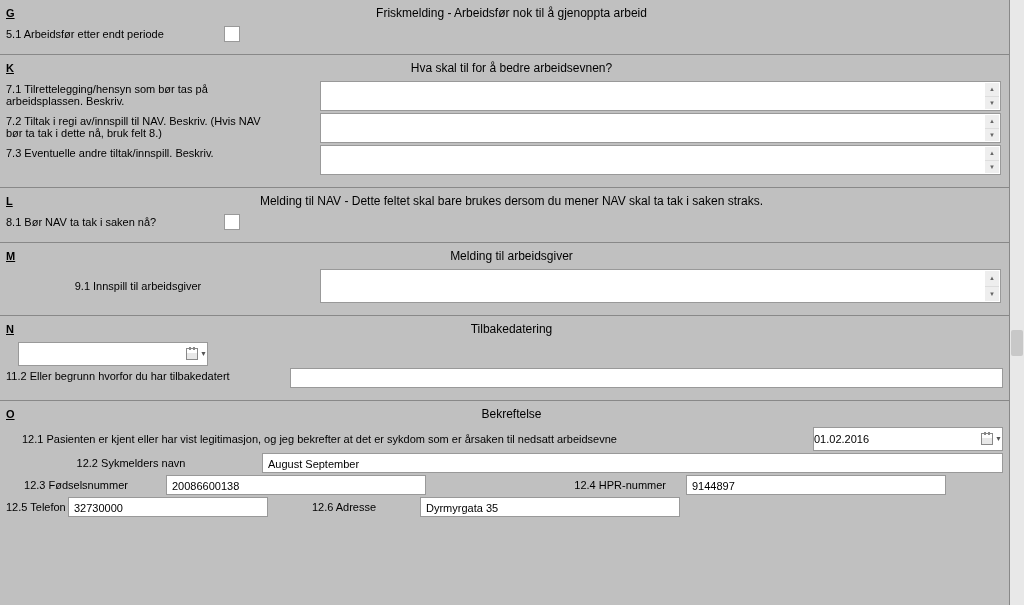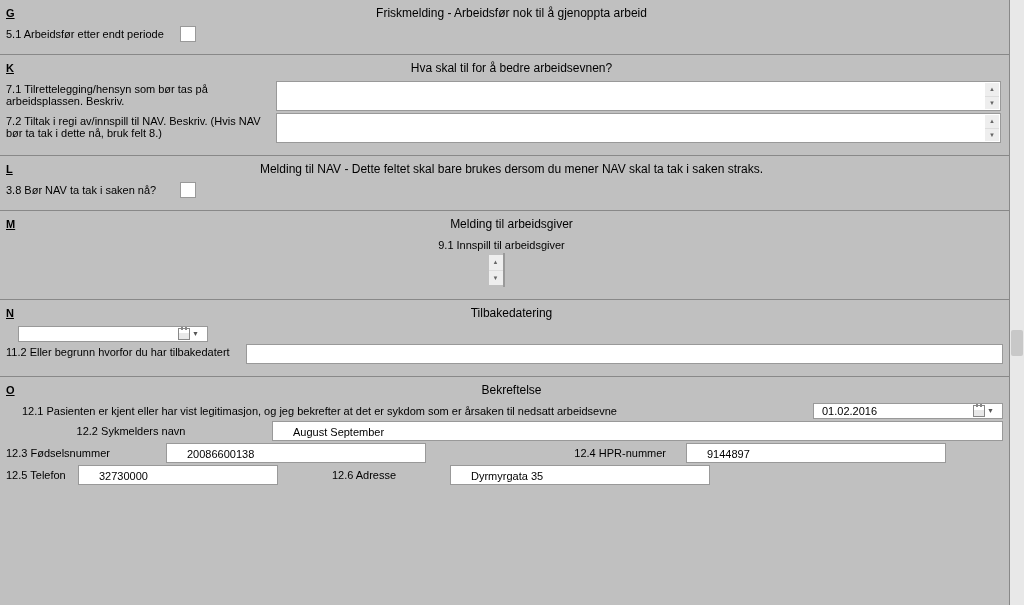--- a/index.html
+++ b/index.html
@@ -62,20 +62,21 @@
   }
   .section-title {
     font-weight: normal;
     font-size: 12px;
   }
 
   .row {
     display: flex;
     align-items: flex-start;
     margin: 2px 0;
+    gap: 44px;
   }
   .label-col {
     width: 270px;
     padding: 2px 6px 2px 0;
   }
   .label-col.center { text-align: center; }
 
   .textarea {
     flex: 1 1 auto;
     background: #fff;
@@ -109,31 +110,31 @@
     border: 1px solid #999;
     flex: 0 0 auto;
     margin-top: 0px;
     margin-left: 4px;
   }
 
   .text-input {
     background: #fff;
     border: 1px solid #999;
     height: 20px;
-    padding: 2px 20px;
+    padding: 2px 5px;
     line-height: 16px;
     white-space: nowrap;
     overflow: hidden;
   }
 
   .date-input {
     background: #fff;
     border: 1px solid #999;
-    height: 16px;
-    padding: 2px 8px;
+    height: 24px;
+    padding: 2px 0;
     line-height: 16px;
     position: relative;
     display: flex;
     align-items: center;
   }
   .date-input .cal {
     margin-left: auto;
     display: flex;
     align-items: center;
     gap: 2px;
@@ -152,35 +153,35 @@
   }
   .date-input .cal-icon:before { left: 2px; }
   .date-input .cal-icon:after { right: 2px; }
   .date-input .chev {
     font-size: 7px; color: #555;
   }
 
   .field-inline {
     display: flex;
     align-items: center;
-    gap: 16px;
+    gap: 6px;
   }
   .field-inline .lbl {
     text-align: right;
     white-space: nowrap;
   }
 
   .row-12-1 .date-input { width: 190px; margin-left: 12px; }
   .row-11-1 .date-input { width: 190px; margin-left: 12px; }
 
   .row-12-2 .lbl { width: 250px; text-align: center; }
   .row-12-2 .text-input { flex: 1 1 auto; }
 
   .row-12-34 { gap: 20px; }
-  .row-12-34 .lbl1 { width: 140px; text-align: left; }
+  .row-12-34 .lbl1 { width: 140px; text-align: center; }
   .row-12-34 .in1 { width: 260px; }
   .row-12-34 .lbl2 { width: 220px; text-align: right; }
   .row-12-34 .in2 { width: 260px; }
 
   .row-12-56 { }
   .row-12-56 .lbl1 { width: 56px; text-align: right; }
   .row-12-56 .in1 { width: 200px; }
   .row-12-56 .lbl2 { width: 140px; text-align: center; }
   .row-12-56 .in2 { width: 260px; }
 </style>
@@ -221,43 +222,52 @@
       </div>
       <div class="row">
         <div class="label-col">7.2 Tiltak i regi av/innspill til NAV. Beskriv. (Hvis NAV bør ta tak i dette nå, bruk felt 8.)</div>
         <div class="textarea">
           <div class="spin">
             <div>▲</div>
             <div>▼</div>
           </div>
         </div>
       </div>
+      <div class="row">
+        <div class="label-col">7.3 Eventuelle andre tiltak/innspill. Beskriv.</div>
+        <div class="textarea">
+          <div class="spin">
+            <div>▲</div>
+            <div>▼</div>
+          </div>
+        </div>
+      </div>
     </div>
 
     <div class="section">
       <div class="section-header">
         <span class="section-letter">L</span>
         <div class="section-title-wrap">
           <span class="section-title">Melding til NAV - Dette feltet skal bare brukes dersom du mener NAV skal ta tak i saken straks.</span>
         </div>
       </div>
       <div class="row">
-        <div class="label-col" style="width:170px;">3.8 Bør NAV ta tak i saken nå?</div>
+        <div class="label-col" style="width:170px;">8.1 Bør NAV ta tak i saken nå?</div>
         <div class="checkbox"></div>
       </div>
     </div>
 
     <div class="section">
       <div class="section-header">
         <span class="section-letter">M</span>
         <div class="section-title-wrap">
           <span class="section-title">Melding til arbeidsgiver</span>
         </div>
       </div>
-      <div class="row" style="align-items:center;flex-direction:column;">
+      <div class="row" style="align-items:center;">
         <div class="label-col center">9.1 Innspill til arbeidsgiver</div>
         <div class="textarea" style="height:34px;">
           <div class="spin">
             <div>▲</div>
             <div>▼</div>
           </div>
         </div>
       </div>
     </div>
 

